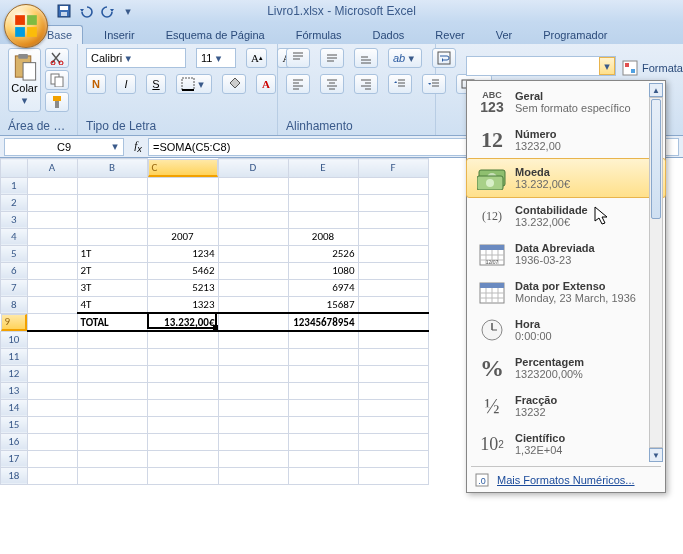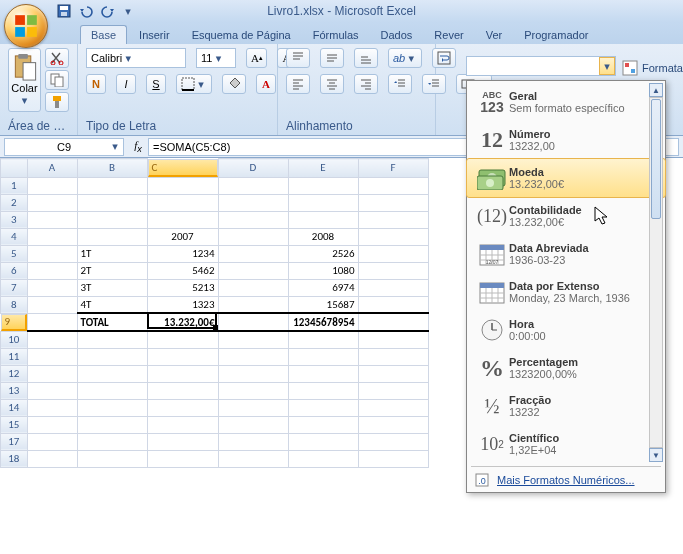--- a/index.html
+++ b/index.html
@@ -7,21 +7,21 @@
 
   
   .titlebar { height: 22px; background: linear-gradient(#dce8f7,#c4d9f0); display: flex; align-items: center; position: relative; }
   .orb { width: 44px; height: 44px; border-radius: 50%; background: radial-gradient(circle at 35% 30%, #fff, #ffcf66 40%, #e08a1e 70%, #8a4b0c); position: absolute; left: 4px; top: 4px; z-index: 10; border: 1px solid #9b6a2e; box-shadow: inset 0 2px 4px rgba(255,255,255,.6), 0 1px 3px rgba(0,0,0,.3); display:flex; align-items:center; justify-content:center;}
   .orb svg { width:26px; height:26px; }
   .qat { margin-left: 56px; display: flex; gap: 6px; align-items:center;}
   .qat .ic { width: 16px; height: 16px; display:flex; align-items:center; justify-content:center;}
   .title { position: absolute; left: 50%; transform: translateX(-50%); color: #3a5a8a; font-size: 12px; }
 
   
-  .tabs { height: 22px; background: linear-gradient(#c4d9f0,#bcd3ec); display:flex; align-items:flex-end; padding-left: 80px; gap: 2px;}
+  .tabs { height: 22px; background: linear-gradient(#c4d9f0,#bcd3ec); display:flex; align-items:flex-end; padding-left: 36px; gap: 11px;}
   .tab { padding: 3px 10px; color: #2a4a7a; cursor:default; border-radius: 3px 3px 0 0;}
   .tab.active { background: #e6eef8; border: 1px solid #8aa8cc; border-bottom: none; color:#3b5a88; font-weight: normal; }
 
   
   .ribbon { height: 92px; background: linear-gradient(#e6eef8,#cfe0f2); border-bottom: 1px solid #8aa8cc; display:flex; }
   .group { border-right: 1px solid #b8cde4; padding: 4px 8px 2px 8px; display:flex; flex-direction:column; justify-content:space-between;}
   .group-label { text-align:left; color:#3a5a8a; font-size:12px; padding-top:2px; white-space:nowrap; overflow:hidden; text-overflow:ellipsis;}
   .group-body { flex:1; display:flex; gap:4px; align-items:flex-start;}
   .btn { background: linear-gradient(#fdfdfe,#e3edf8); border:1px solid #a9c2de; border-radius:3px; padding:2px 4px; display:flex; align-items:center; justify-content:center; min-width:20px; min-height:20px;}
   .btn.big { flex-direction:column; padding:4px 6px; height:64px;}
@@ -50,21 +50,21 @@
   .sheet th.sel { background: linear-gradient(#ffe8a6,#ffd35b); color:#9b6a12; border-bottom:2px solid #f2a100;}
   .sheet th.rh.sel { border-right:2px solid #f2a100;}
   .active-cell { position:absolute; border:2px solid #000; pointer-events:none;}
   .active-cell::after { content:""; position:absolute; right:-3px; bottom:-3px; width:5px; height:5px; background:#000;}
   .hdr-cell-year { text-align:center !important; font-weight:normal;}
   .total-row td { border-top:2px solid #000 !important; border-bottom:2px solid #000 !important;}
   .total-row td.first { border-top:1px solid #d0d7e5 !important;}
 
   
   .nf-dropdown { position:absolute; left:466px; top:80px; width:200px; background:#fafafa; border:1px solid #868686; box-shadow:2px 2px 6px rgba(0,0,0,.3); z-index:50; padding:2px 0;}
-  .nf-item { display:flex; gap:0; padding:4px 8px; align-items:center;}
+  .nf-item { display:flex; gap:6px; padding:4px 8px; align-items:center;}
   .nf-item.hover { background: linear-gradient(#fff3cf,#ffe08b); border:1px solid #e8b44d; margin:-1px; border-radius:3px;}
   .nf-icon { width:34px; height:30px; display:flex; align-items:center; justify-content:center; font-family:"Times New Roman",serif; color:#5a5a5a;}
   .nf-text .t { font-weight:bold; color:#3a3a3a; font-size:11px;}
   .nf-text .s { color:#6a6a6a; font-size:11px;}
   .nf-sep { border-top:1px solid #c5c5c5; margin:3px 4px;}
   .nf-more { color:#1a4a9a; text-decoration:underline; font-size:11px; padding:4px 8px 4px 30px; position:relative;}
   .cursor { position:absolute; left:594px; top:206px; z-index:60; pointer-events:none;}
   .scrollbar { position:absolute; right:2px; top:2px; bottom:30px; width:14px;}
   .scrollbar .track { position:absolute; top:14px; bottom:14px; left:0; right:0; background:#efefef; border:1px solid #c5c5c5;}
   .scrollbar .thumb { position:absolute; top:1px; left:1px; right:1px; height:120px; background:linear-gradient(#e6eef8,#cfe0f2); border:1px solid #8aa8cc; border-radius:2px;}
@@ -454,20 +454,29 @@
     <tr>
           <th class="rh">15</th>
           <td></td>
           <td></td>
           <td></td>
           <td></td>
           <td></td>
           <td></td>
         </tr>
     <tr>
+          <th class="rh">16</th>
+          <td></td>
+          <td></td>
+          <td></td>
+          <td></td>
+          <td></td>
+          <td></td>
+        </tr>
+    <tr>
           <th class="rh">17</th>
           <td></td>
           <td></td>
           <td></td>
           <td></td>
           <td></td>
           <td></td>
         </tr>
     <tr>
           <th class="rh">18</th>
@@ -517,21 +526,21 @@
           <rect x="0" y="10" width="26" height="14" rx="2" fill="#a8d088" stroke="#4a7a3a"></rect>
           <circle cx="13" cy="17" r="4" fill="#d8efc8"></circle>
         </svg>
       </div>
     <div class="nf-text">
         <div class="t">Moeda</div>
         <div class="s">13.232,00€</div>
       </div>
   </div>
   <div class="nf-item">
-    <div class="nf-icon" style="font-size:18px">(12)</div>
+    <div class="nf-icon" style="font-size:12px">(12)</div>
     <div class="nf-text">
         <div class="t">Contabilidade</div>
         <div class="s">13.232,00€</div>
       </div>
   </div>
   <div class="nf-item">
     <div class="nf-icon">
         <svg width="28" height="26">
           <rect x="2" y="4" width="24" height="20" fill="#fff" stroke="#888"></rect>
           <rect x="2" y="4" width="24" height="5" fill="#6a8ac0"></rect>

